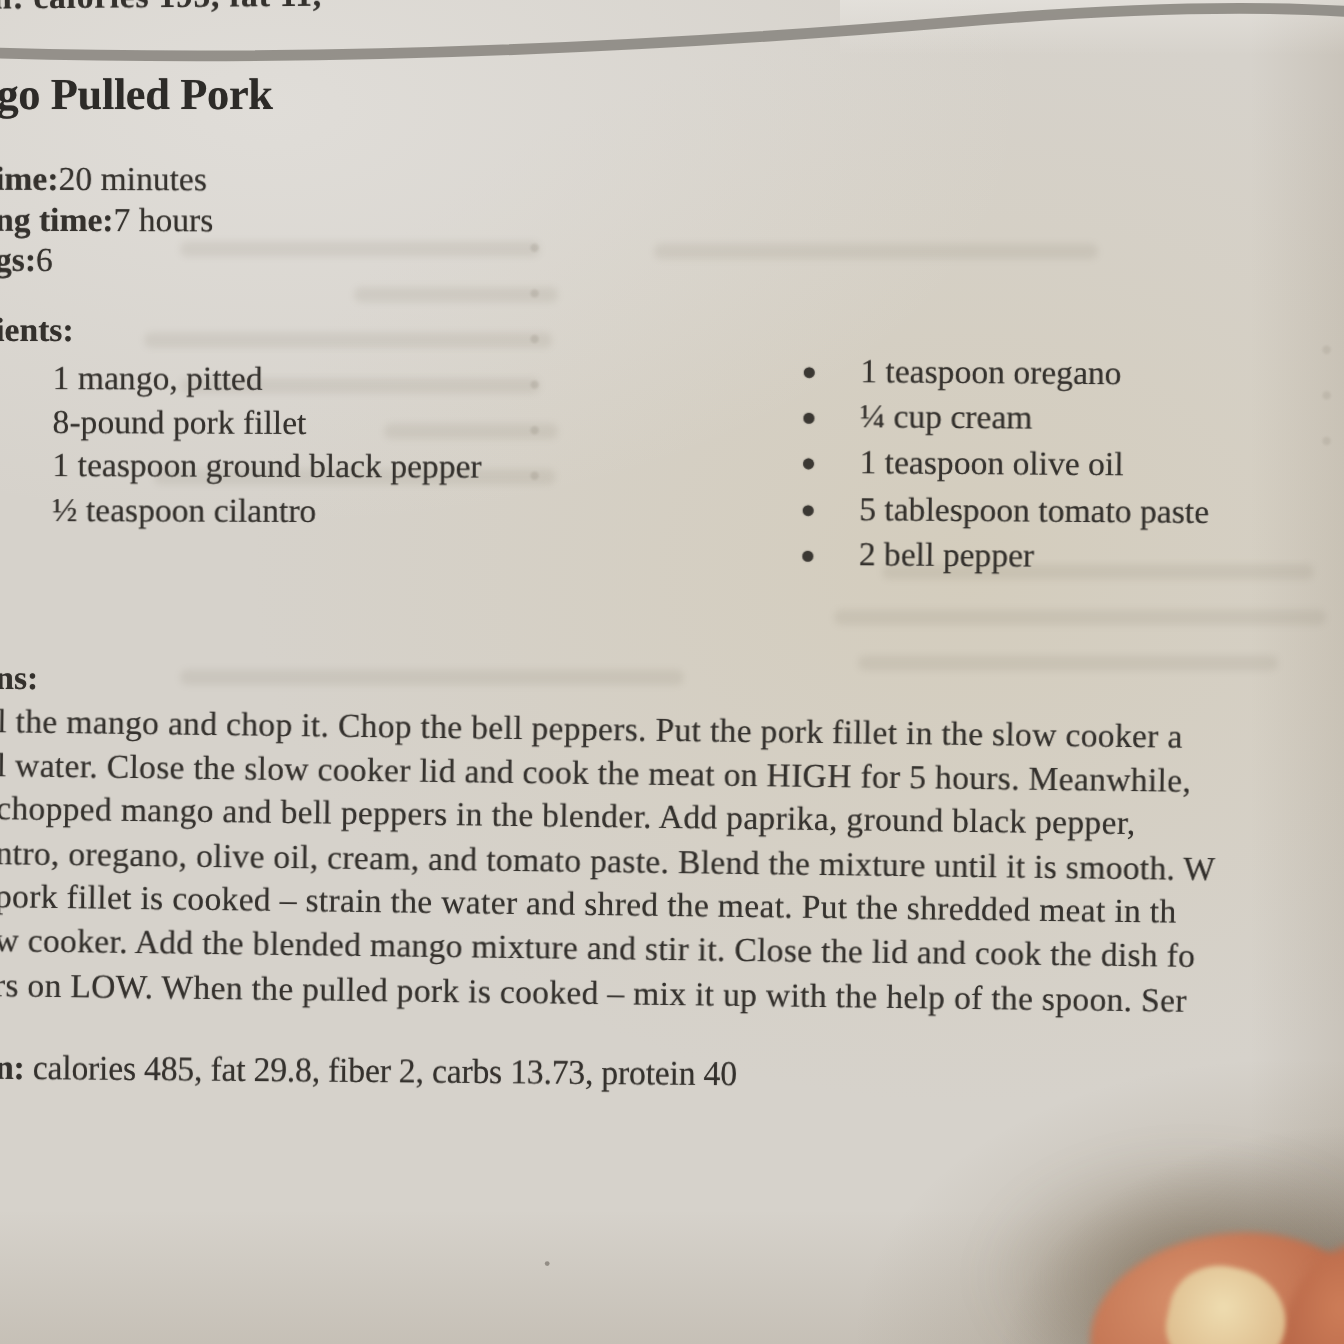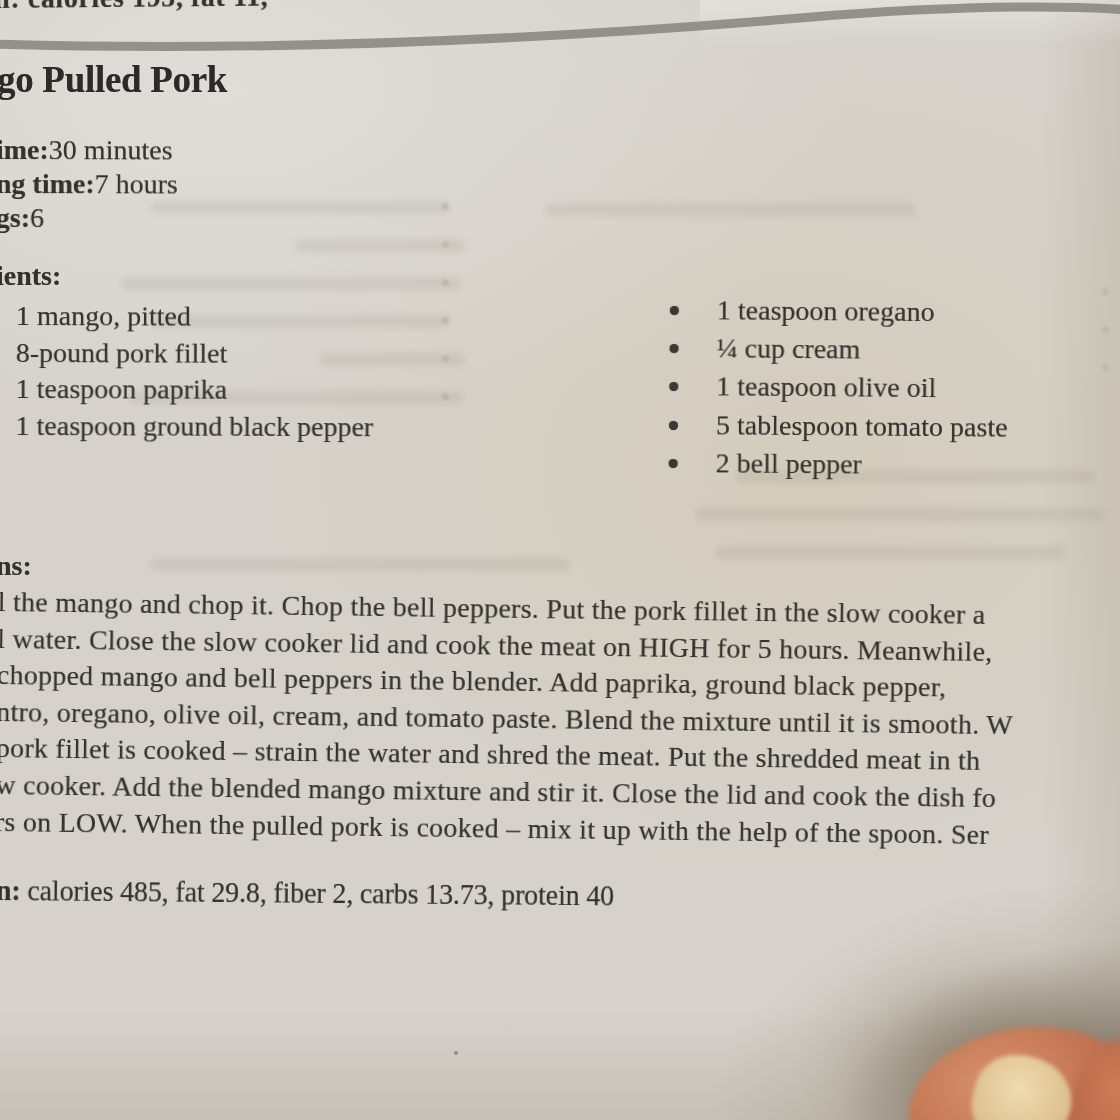--- a/index.html
+++ b/index.html
@@ -35,21 +35,21 @@
   .meta b { font-weight:bold; }
 
   .ing-head, .dir-head {
     position:absolute; left:-4px; font-size:28px; font-weight:bold; white-space:nowrap;
   }
   .ing-head { top:260px; }
   .dir-head { top:550px; }
 
   ul.ing { list-style:none; margin:0; padding:0; position:absolute; font-size:28px; }
   ul.ing-left { top:300px; left:16px; transform:rotate(.2deg); transform-origin:0 0; }
-  ul.ing-left li { height:36.5px; white-space:nowrap; }
+  ul.ing-left li { height:36.5px; white-space:nowrap;margin-left:28px; }
   ul.ing-right { top:294px; left:670px; transform:rotate(.45deg); transform-origin:0 0; }
   ul.ing-right li { height:38.2px; white-space:nowrap; display:flex; align-items:flex-start; }
   .dot {
     width:9px; height:9px; border-radius:50%; background:#3b3833;
     margin:12px 38px 0 0; flex:0 0 auto; box-shadow:0 0 1px rgba(59,56,51,.8);
   }
 
   .dir-lines {
     position:absolute; top:586px; left:-2px; width:1400px;
     transform:rotate(.75deg); transform-origin:0 0;
@@ -108,21 +108,21 @@
 
   <div class="topline soft">n: calories 195, fat 11,</div>
 
   <svg class="rule" width="1120" height="70" viewBox="0 0 1120 70" aria-hidden="true">
     <path d="M -10 44 C 260 52, 540 40, 800 18 C 920 8, 1040 4, 1130 10" fill="none" stroke="#8f8c86" stroke-width="9" opacity="0.95"></path>
   </svg>
 
   <h1 class="title soft">go Pulled Pork</h1>
 
   <div class="meta soft">
-    <div class="mline"><b>ime:</b><span>30 minutes</span></div>
+    <div class="mline"><b>ime:</b><span>20 minutes</span></div>
     <div class="mline"><b>ng time:</b><span>7 hours</span></div>
     <div class="mline"><b>gs:</b><span>6</span></div>
   </div>
 
   <div class="ghost" style="left:150px; top:201px; width:300px;"></div>
   <div class="ghost" style="left:545px; top:203px; width:370px;"></div>
   <div class="ghost" style="left:295px; top:239px; width:170px;"></div>
   <div class="ghost" style="left:120px; top:277px; width:340px;"></div>
   <div class="ghost" style="left:150px; top:315px; width:300px;"></div>
   <div class="ghost" style="left:320px; top:353px; width:145px;"></div>
@@ -139,22 +139,22 @@
   <div class="gdot" style="left:442px; top:393px;"></div>
   <div class="gdot" style="left:1102px; top:288px; opacity:.12;"></div>
   <div class="gdot" style="left:1102px; top:326px; opacity:.12;"></div>
   <div class="gdot" style="left:1102px; top:364px; opacity:.12;"></div>
 
   <div class="ing-head soft">ients:</div>
 
   <ul class="ing ing-left soft">
     <li>1 mango, pitted</li>
     <li>8-pound pork fillet</li>
-    <li>1 teaspoon paprika</li>
     <li>1 teaspoon ground black pepper</li>
+    <li>½ teaspoon cilantro</li>
   </ul>
 
   <ul class="ing ing-right soft">
     <li>
         <span class="dot"></span>
         <span>1 teaspoon oregano</span>
       </li>
     <li>
         <span class="dot"></span>
         <span>¼ cup cream</span>

